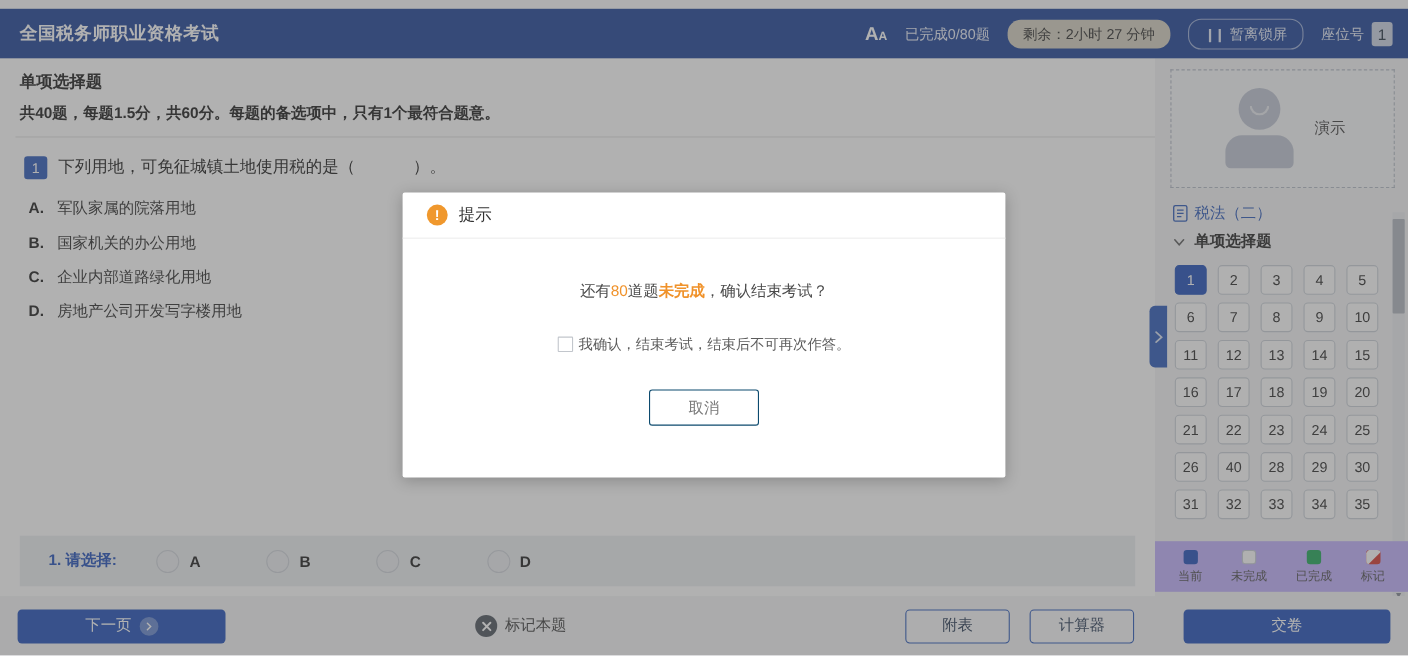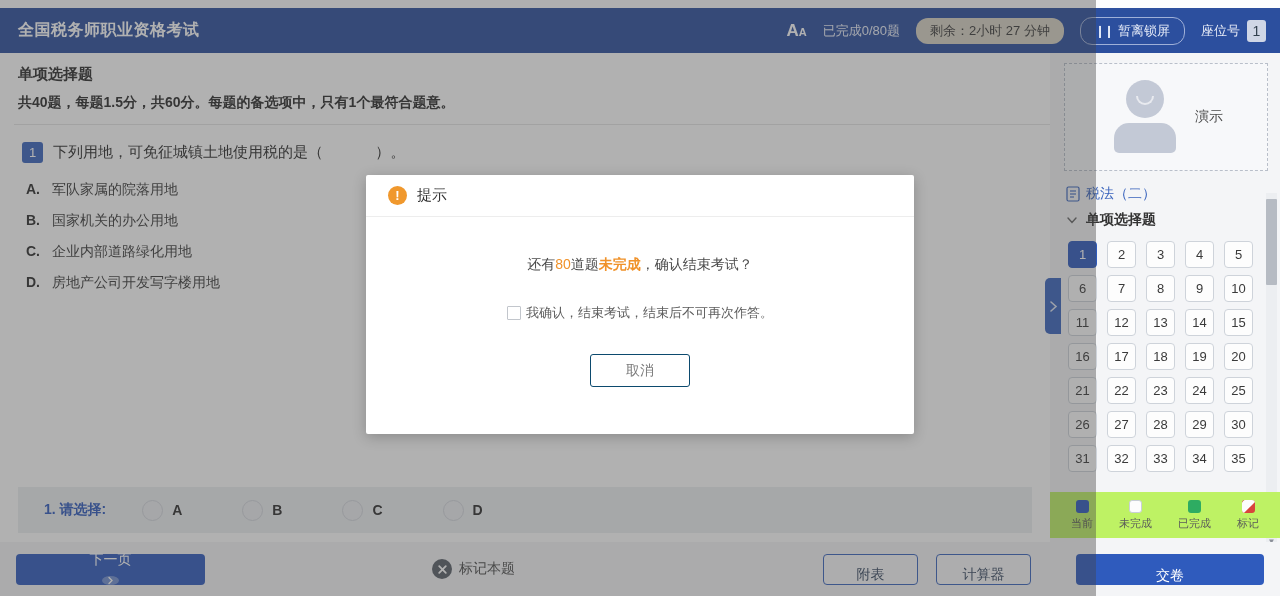--- a/index.html
+++ b/index.html
@@ -1,21 +1,21 @@
 <!DOCTYPE html>
 <html><head>
 <meta charset="utf-8">
 <style>
   * { box-sizing: border-box; margin: 0; padding: 0; }
   html, body {
     width: 1280px; height: 596px;
     font-family: "Liberation Sans", "DejaVu Sans", sans-serif;
     overflow: hidden; background: #ffffff;
   }
-  #root { position: relative; width: 1096px; height: 596px; background: #f4f5f7; text-decoration: underline; }
+  #root { position: relative; width: 1280px; height: 596px; background: #f4f5f7; text-decoration: underline; }
 
   
   #veil {
     position: absolute; inset: 0; background: rgba(70,70,70,0.42);
     z-index: 50; pointer-events: none;
   }
 
   
   .top-strip { position:absolute; top:0; left:0; width:1280px; height:8px; background:#fbfcfd; }
 
@@ -129,21 +129,21 @@
   }
   .num {
     width:29px; height:27px; border-radius:4px; border:1px solid #ced3da;
     background:#fdfdfd; color:#3a3a3a; font-size:13px;
     display:flex; align-items:center; justify-content:center;
   }
   .num.current { background:#2f5bbd; border-color:#2f5bbd; color:#fff; }
 
   .legend {
     position:absolute; left:0; bottom:4px; width:230px; height:46px;
-    background:#bef264; display:flex; align-items:center;
+    background:#c4b5fd; display:flex; align-items:center;
     justify-content:space-around; padding:0 8px;
   }
   .legend-item { display:flex; flex-direction:column; align-items:center; gap:3px; }
   .legend-swatch { width:13px; height:13px; border-radius:3px; }
   .sw-current { background:#2f5bbd; }
   .sw-undone  { background:#fdfdfd; border:1px solid #c9cfd7; }
   .sw-done    { background:#2eac62; }
   .sw-marked  { background:#d8443c; position:relative; overflow:hidden; }
   .sw-marked::after {
     content:''; position:absolute; left:-2px; top:-2px; width:19px; height:9px;
@@ -162,21 +162,21 @@
   }
   .sb-arrow { position:absolute; right:4px; width:9px; height:9px; color:#8b9099; font-size:8px;
               text-align:center; line-height:9px; }
 
   
   .toolbar {
     position:absolute; left:0; bottom:0; width:1280px; height:54px;
     background:#f4f5f7; display:flex; align-items:center;
   }
   .btn { font-size:14px; border-radius:4px; display:flex; align-items:center;
-         justify-content:flex-end; gap:7px; cursor:pointer;flex-direction:column; }
+         justify-content:center; gap:7px; cursor:pointer; }
   .btn-next {
     position:absolute; left:16px; width:189px; height:31px;
     background:#2f5bbd; color:#fff; font-weight:400;
   }
   .next-arrow { width:17px; height:17px; border-radius:50%; background:rgba(255,255,255,.32);
                 display:flex; align-items:center; justify-content:center; }
   .mark-btn {
     position:absolute; left:432px; display:flex; align-items:center; gap:7px; cursor:pointer;
   }
   .mark-circle {
@@ -355,21 +355,21 @@
         <div class="num">17</div>
         <div class="num">18</div>
         <div class="num">19</div>
         <div class="num">20</div>
         <div class="num">21</div>
         <div class="num">22</div>
         <div class="num">23</div>
         <div class="num">24</div>
         <div class="num">25</div>
         <div class="num">26</div>
-        <div class="num">27</div>
+        <div class="num">40</div>
         <div class="num">28</div>
         <div class="num">29</div>
         <div class="num">30</div>
         <div class="num">31</div>
         <div class="num">32</div>
         <div class="num">33</div>
         <div class="num">34</div>
         <div class="num">35</div>
       </div>
 

